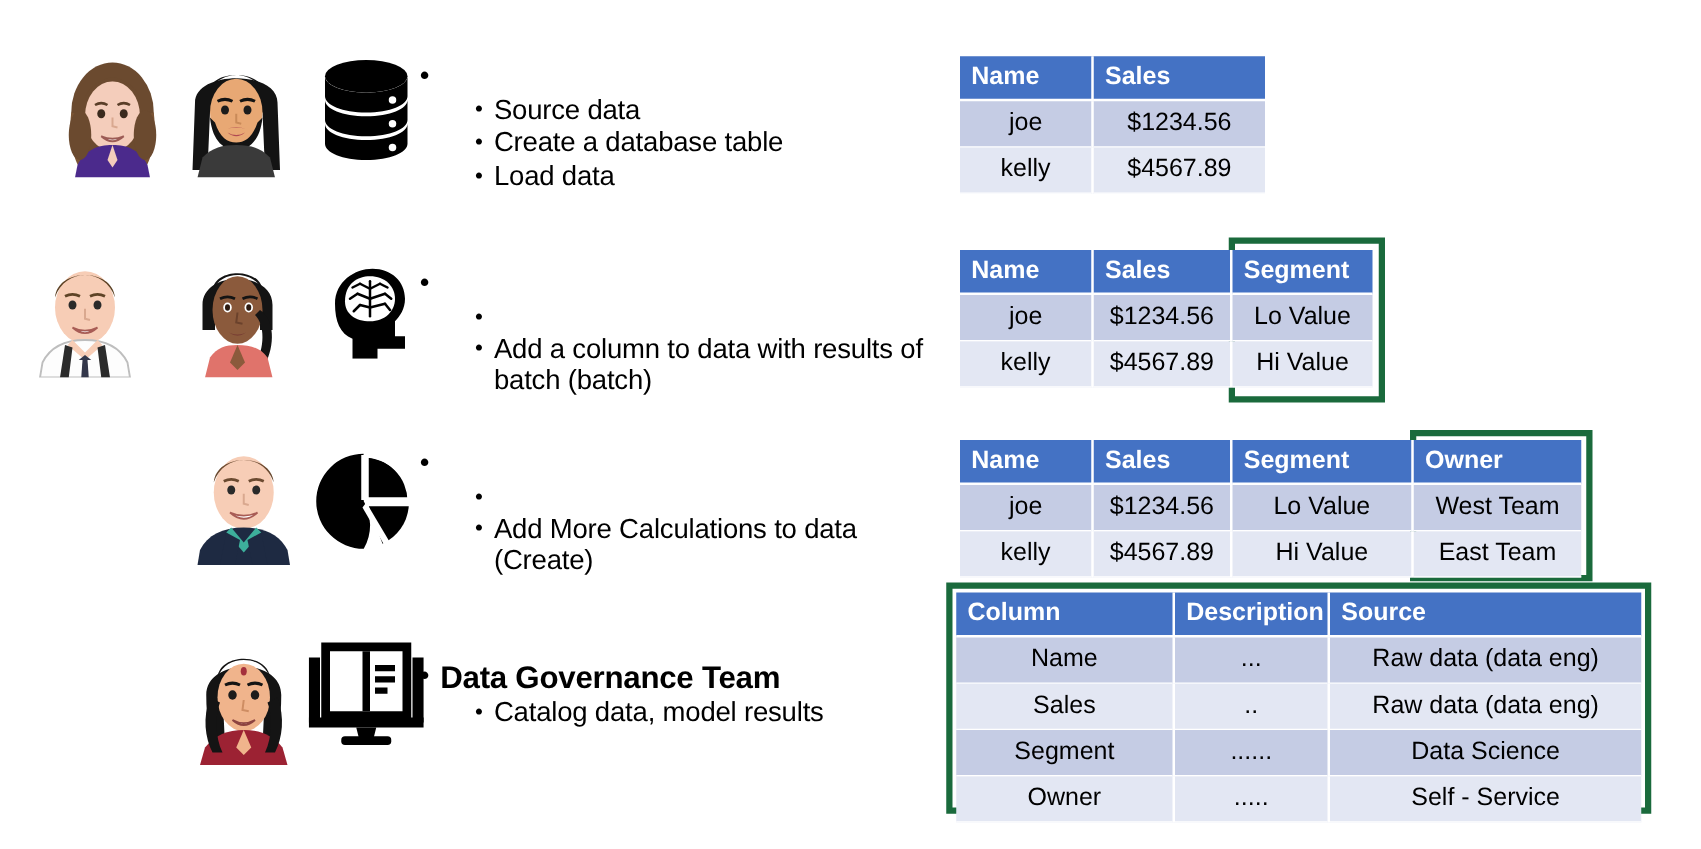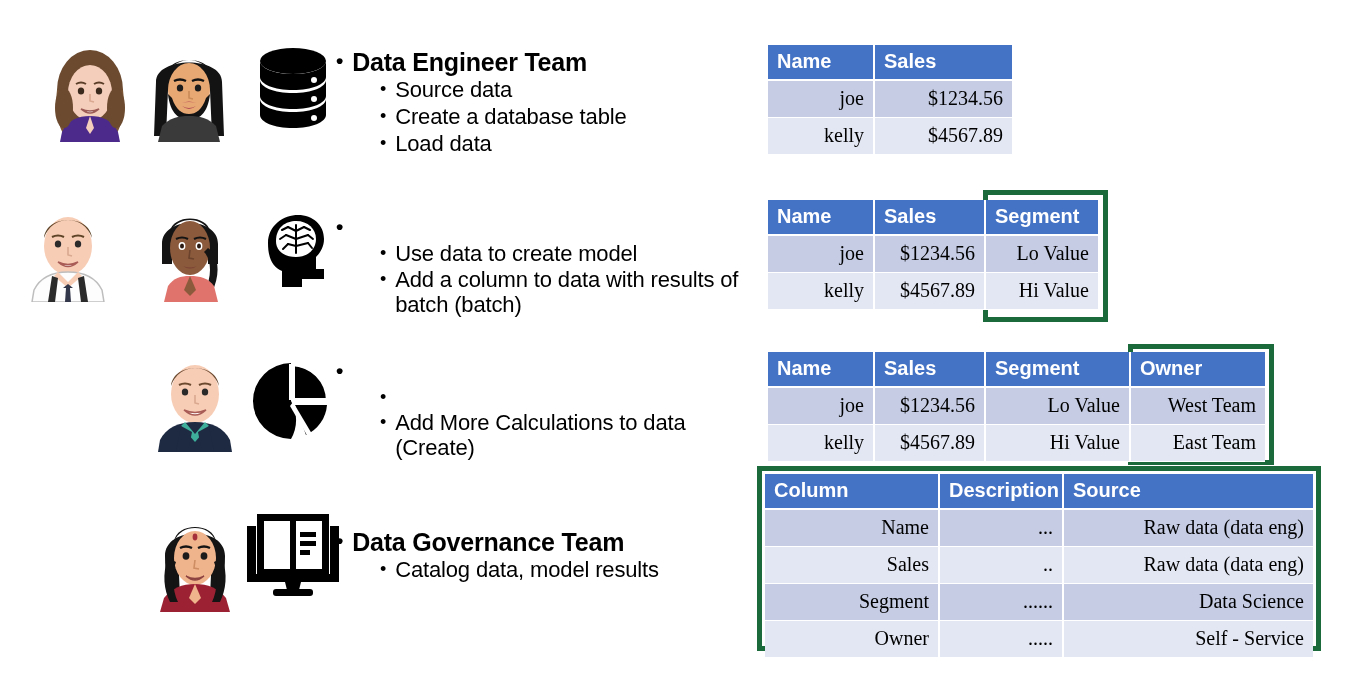--- a/index.html
+++ b/index.html
@@ -40,25 +40,24 @@
   
   .tbl { position: absolute; border-collapse: collapse; table-layout: fixed; }
   .tbl th {
     background: #4472C4; color: #ffffff; font-weight: bold;
     font-size: 20px; text-align: left; padding: 5px 9px 6px 9px;
     border-right: 2px solid #ffffff; border-bottom: 2px solid #ffffff;
     white-space: nowrap;
   }
   .tbl th:last-child { border-right: none; }
   .tbl td {
-    font-size: 20px; color: #000; text-align: right;
+    font-size: 20px; color: #000; text-align: center;
     padding: 6px 9px 7px 9px;
     border-right: 2px solid #ffffff; border-bottom: 1px solid #ffffff;
     white-space: nowrap;
-    font-family: Liberation Serif, serif;
   }
   .tbl td:last-child { border-right: none; }
   .tbl tbody tr:nth-child(odd) td  { background: #C5CCE4; }
   .tbl tbody tr:nth-child(even) td { background: #E3E7F3; }
 
   .greenbox {
     position: absolute;
     border: 5px solid #1A6A3C;
     background: transparent;
     pointer-events: none;
@@ -120,21 +119,20 @@
       <path d="M2 52 L2 68 C2 75 16 81 35 81 C54 81 68 75 68 68 L68 52 C68 59 54 65 35 65 C16 65 2 59 2 52 Z" fill="#000"></path>
       <circle cx="56" cy="33" r="3" fill="#fff"></circle>
       <circle cx="56" cy="52" r="3" fill="#fff"></circle>
       <circle cx="56" cy="71" r="3" fill="#fff"></circle>
     </svg>
   </div>
 
   <div class="bullets" style="left:336px; top:48px;">
     <div class="b1">
       <span class="dot">•</span>
-      <span>Data Engineer Team</span>
     </div>
     <div class="b2wrap">
       <div class="b2">
         <span class="dot">•</span>
         <span class="txt">Source data</span>
       </div>
       <div class="b2">
         <span class="dot">•</span>
         <span class="txt">Create a database table</span>
       </div>
@@ -208,21 +206,20 @@
     </svg>
   </div>
 
   <div class="bullets" style="left:336px; top:214px;">
     <div class="b1">
       <span class="dot">•</span>
     </div>
     <div class="b2wrap">
       <div class="b2">
         <span class="dot">•</span>
-        <span class="txt">Use data to create model</span>
       </div>
       <div class="b2">
         <span class="dot">•</span>
         <span class="txt">Add a column to data with results of batch (batch)</span>
       </div>
     </div>
   </div>
 
   <div class="avatars" style="left:152px; top:348px;">
     <svg width="86" height="104" viewBox="0 0 86 104">

